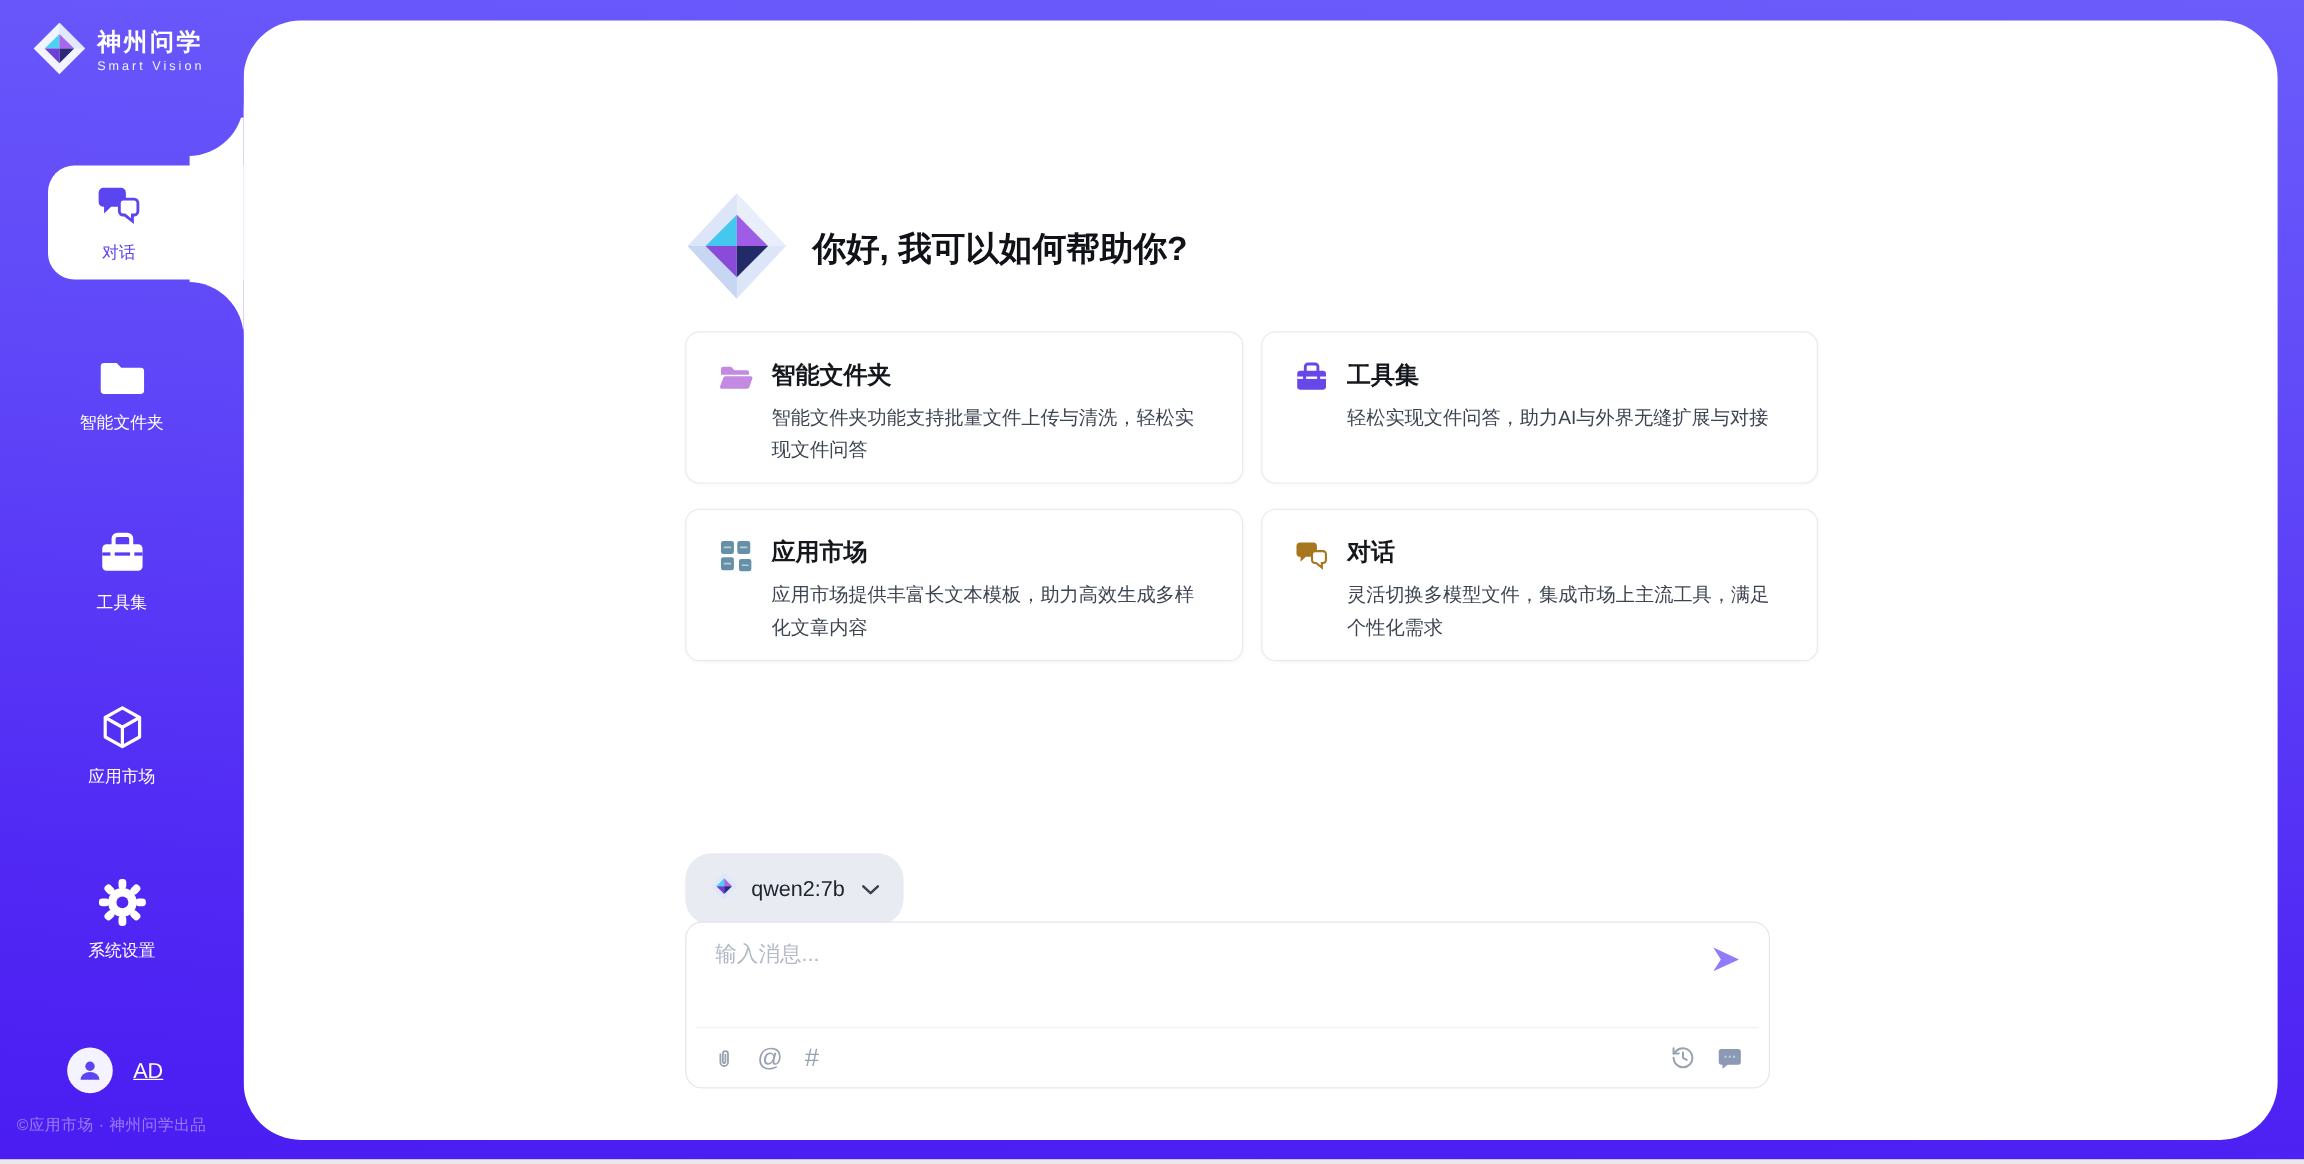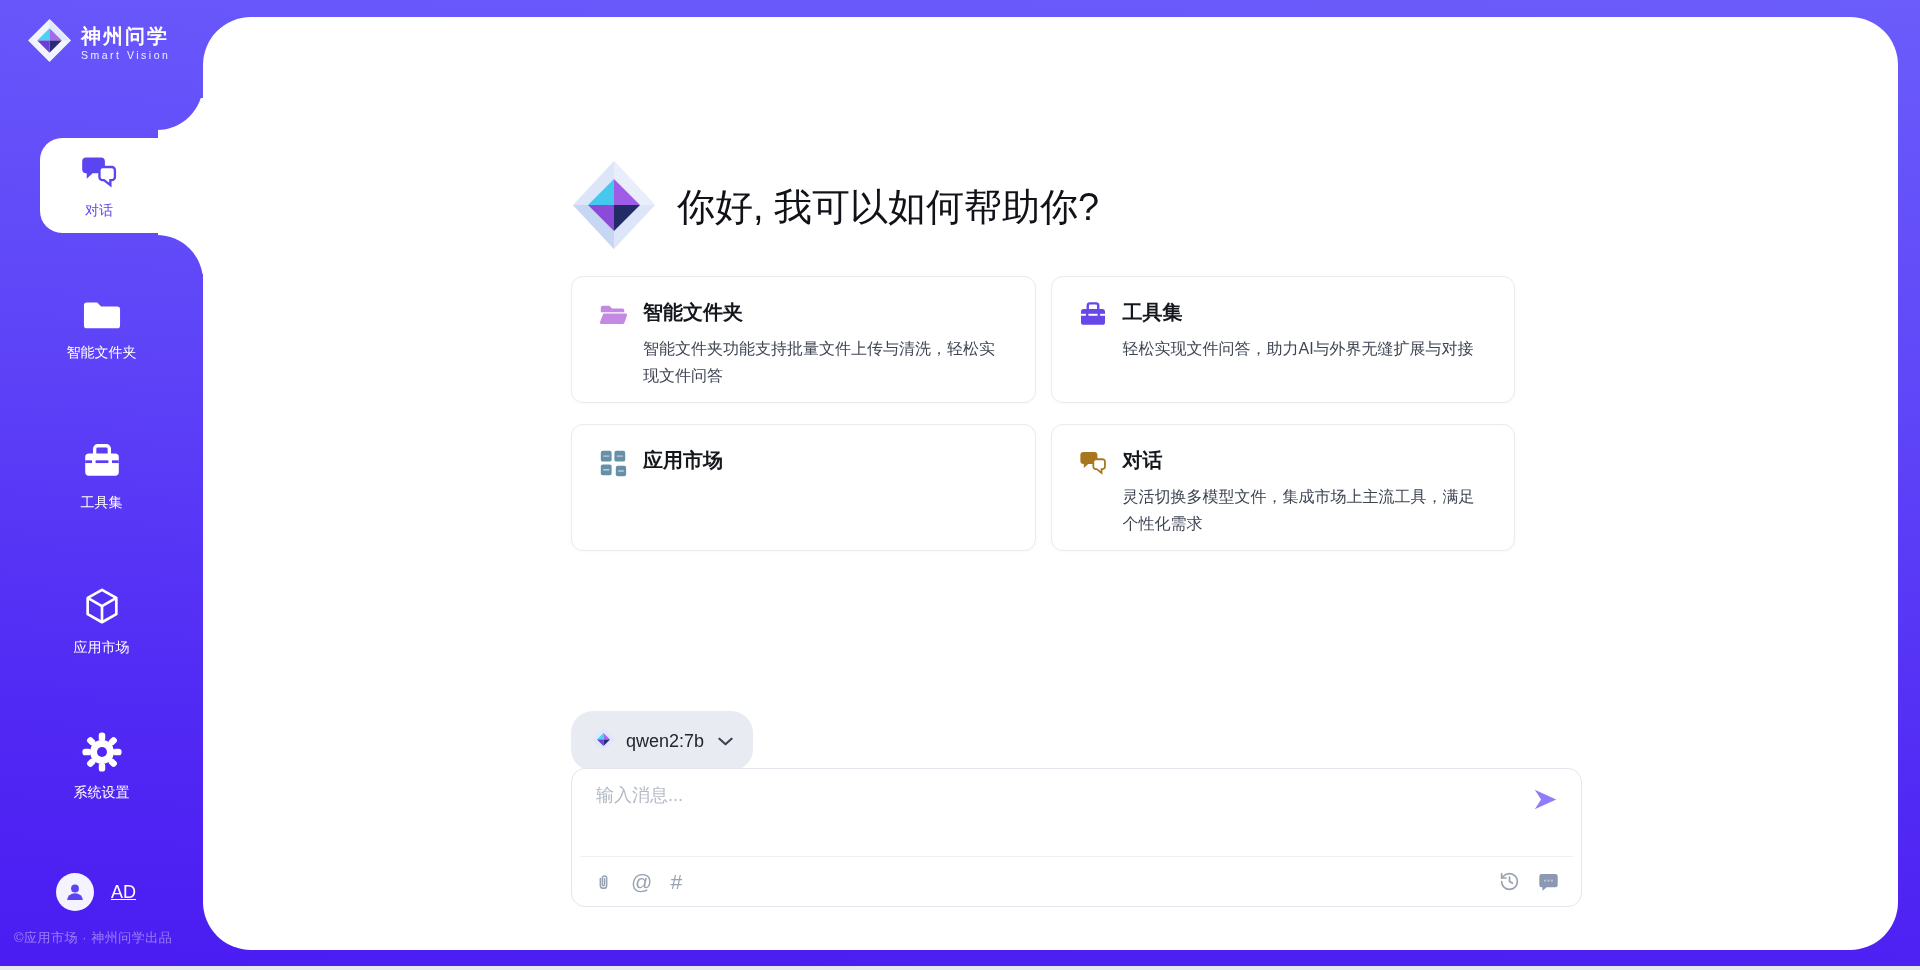--- a/index.html
+++ b/index.html
@@ -36,37 +36,37 @@
     color:#fff;font-size:14px;cursor:pointer;}
   .nav-folders{top:60px;} .nav-tools{top:206px;} .nav-apps{top:351px;} .nav-settings{top:496px;}
 
   .user-row{position:absolute;left:56px;top:638px;display:flex;align-items:center;gap:17px;cursor:pointer;}
   .avatar{width:38px;height:38px;border-radius:50%;background:#f5f3ff;display:flex;align-items:center;justify-content:center;}
   .user-name{font-size:18px;color:#fff;text-decoration:underline;}
   .sb-footer{position:absolute;left:14px;top:694px;font-size:13px;color:rgba(255,255,255,0.42);letter-spacing:0.5px;}
 
   
   .hero{position:absolute;left:368px;top:142px;display:flex;align-items:center;gap:20px;}
-  .hero-title{font-size:38px;font-weight:normal;color:#101217;}
+  .hero-title{font-size:28px;font-weight:bold;color:#101217;}
 
   
   .cards{position:absolute;left:368px;top:259px;width:944px;display:grid;grid-template-columns:1fr 1fr;column-gap:15px;row-gap:21px;}
   .card{height:127px;background:#fff;border:1px solid #e9ebef;border-radius:12px;padding:22px 26px;
     display:flex;gap:15px;cursor:pointer;box-shadow:0 1px 3px rgba(25,35,65,0.03);}
   .card-icon{width:30px;height:30px;flex:none;margin-top:1px;}
   .card-title{font-size:20px;font-weight:bold;color:#14171c;margin-bottom:9px;}
   .card-desc{font-size:16px;color:#3e4552;line-height:27px;}
 
   
   .model-pill{position:absolute;left:368px;top:694px;height:60px;display:inline-flex;align-items:center;gap:10px;
     padding:0 20px;background:#e9ebf2;border-radius:22px;cursor:pointer;}
   .model-name{font-size:18px;color:#20262f;}
 
   
-  .composer{position:absolute;left:368px;top:751px;width:1011px;height:139px;background:#fff;
+  .composer{position:absolute;left:368px;top:751px;width:904px;height:139px;background:#fff;
     border:1px solid #e3e6ed;border-radius:14px;}
   .composer textarea{position:absolute;left:24px;top:14px;width:850px;height:62px;border:none;resize:none;outline:none;
     font-size:18px;color:#333;font-family:inherit;background:transparent;}
   .composer textarea::placeholder{color:#b3bac6;}
   .send-btn{position:absolute;right:22px;top:18px;width:28px;height:26px;cursor:pointer;border:none;background:none;}
   .comp-divider{position:absolute;left:8px;right:8px;top:87px;height:1px;background:#eef0f4;}
   .comp-toolbar{position:absolute;left:0;right:0;top:88px;bottom:0;display:flex;align-items:center;padding:0 22px;gap:18px;}
   .tool-ic{display:flex;align-items:center;cursor:pointer;color:#98a2b0;}
   .glyph{font-size:21px;color:#98a2b0;line-height:1;}
   .tb-spacer{flex:1;}
@@ -135,20 +135,21 @@
           <svg width="30" height="30" viewBox="0 0 32 32" fill="#6690a8">
             <rect x="3" y="3" width="11.5" height="11.5" rx="2"></rect>
             <rect x="17.5" y="3" width="11.5" height="11.5" rx="2"></rect>
             <rect x="3" y="17.5" width="11.5" height="11.5" rx="2"></rect>
             <rect x="19" y="19" width="11" height="11" rx="2"></rect>
             <path d="M5.5 8.7 h6.5 M20 8.7 h6.5 M5.5 23.2 h6.5 M21.5 24.6 h6" stroke="#fff" stroke-width="1.5" opacity="0.55"></path>
           </svg>
         </span>
         <div>
           <div class="card-title">应用市场</div>
+          <div class="card-desc">应用市场提供丰富长文本模板，助力高效生成多样化文章内容</div>
         </div>
       </div>
 
       <div class="card">
         <span class="card-icon">
           <svg width="30" height="30" viewBox="0 0 44 44">
             <path d="M8 6 h16 a4.5 4.5 0 0 1 4.5 4.5 v8.5 a4.5 4.5 0 0 1 -4.5 4.5 h-9 l-6.5 6 v-6 H8 a4.5 4.5 0 0 1 -4.5 -4.5 v-8.5 A4.5 4.5 0 0 1 8 6 z" fill="#a8761e"></path>
             <path d="M26 16.5 h10 a3.5 3.5 0 0 1 3.5 3.5 v7.5 a3.5 3.5 0 0 1 -3.5 3.5 h-1.5 v5.5 l-7 -5.5 h-1.5 a3.5 3.5 0 0 1 -3.5 -3.5 v-7.5 A3.5 3.5 0 0 1 26 16.5 z" fill="#fff" stroke="#a8761e" stroke-width="2.6"></path>
           </svg>
         </span>

